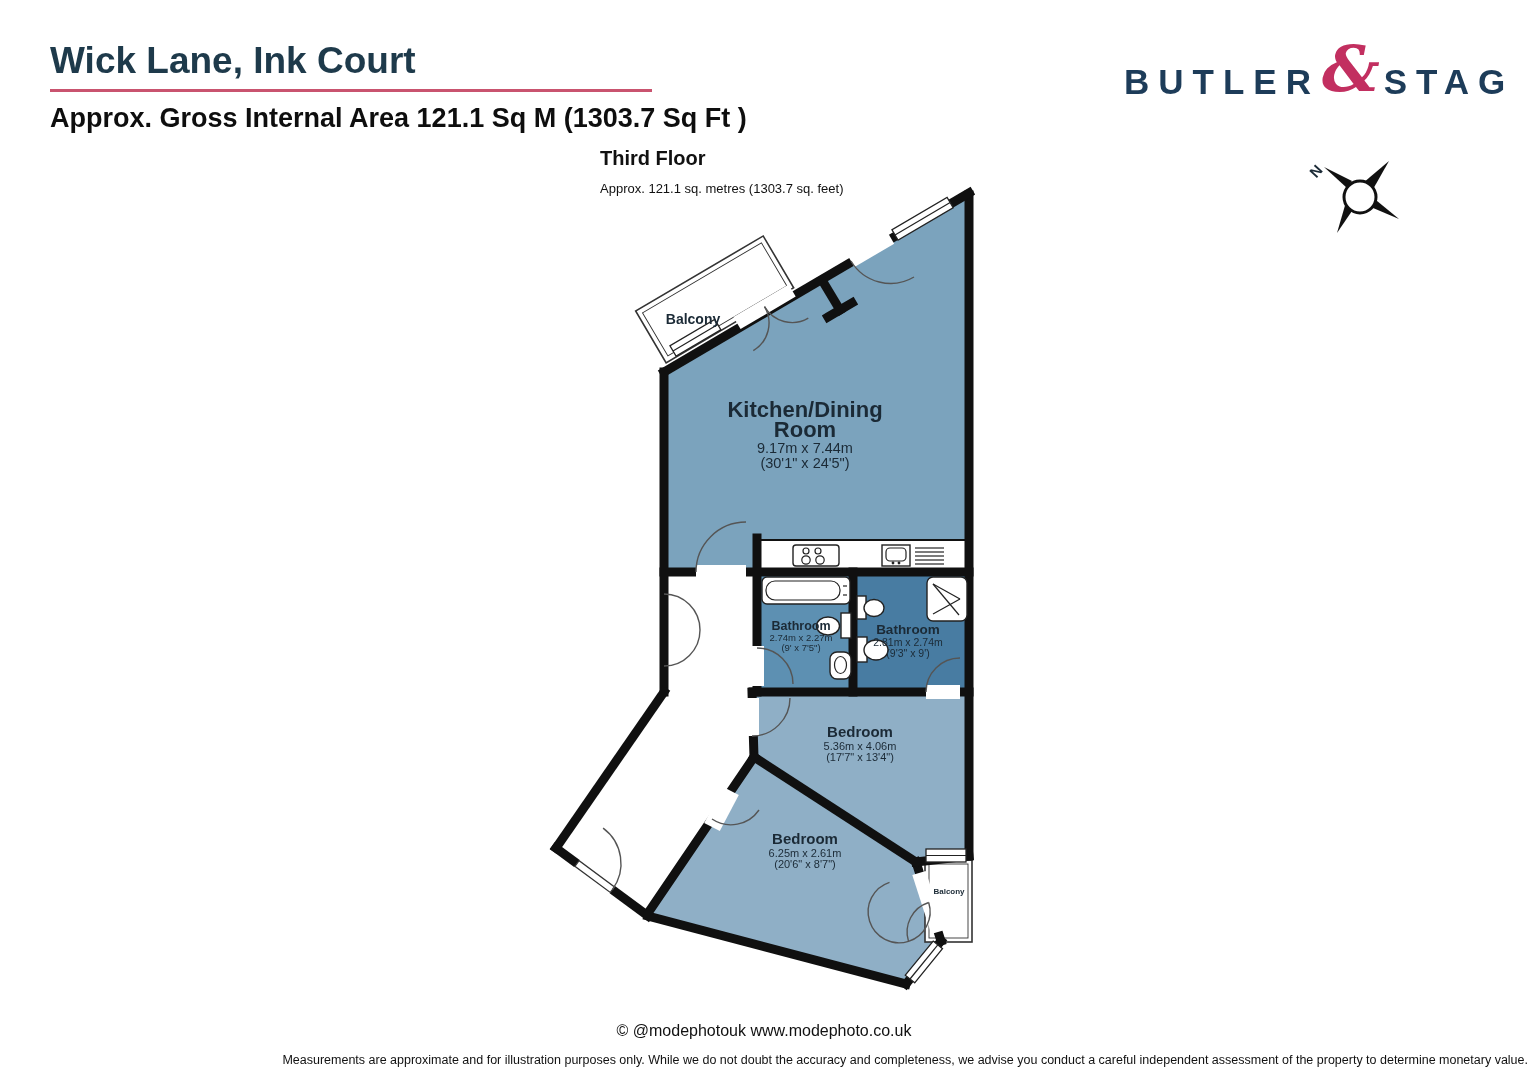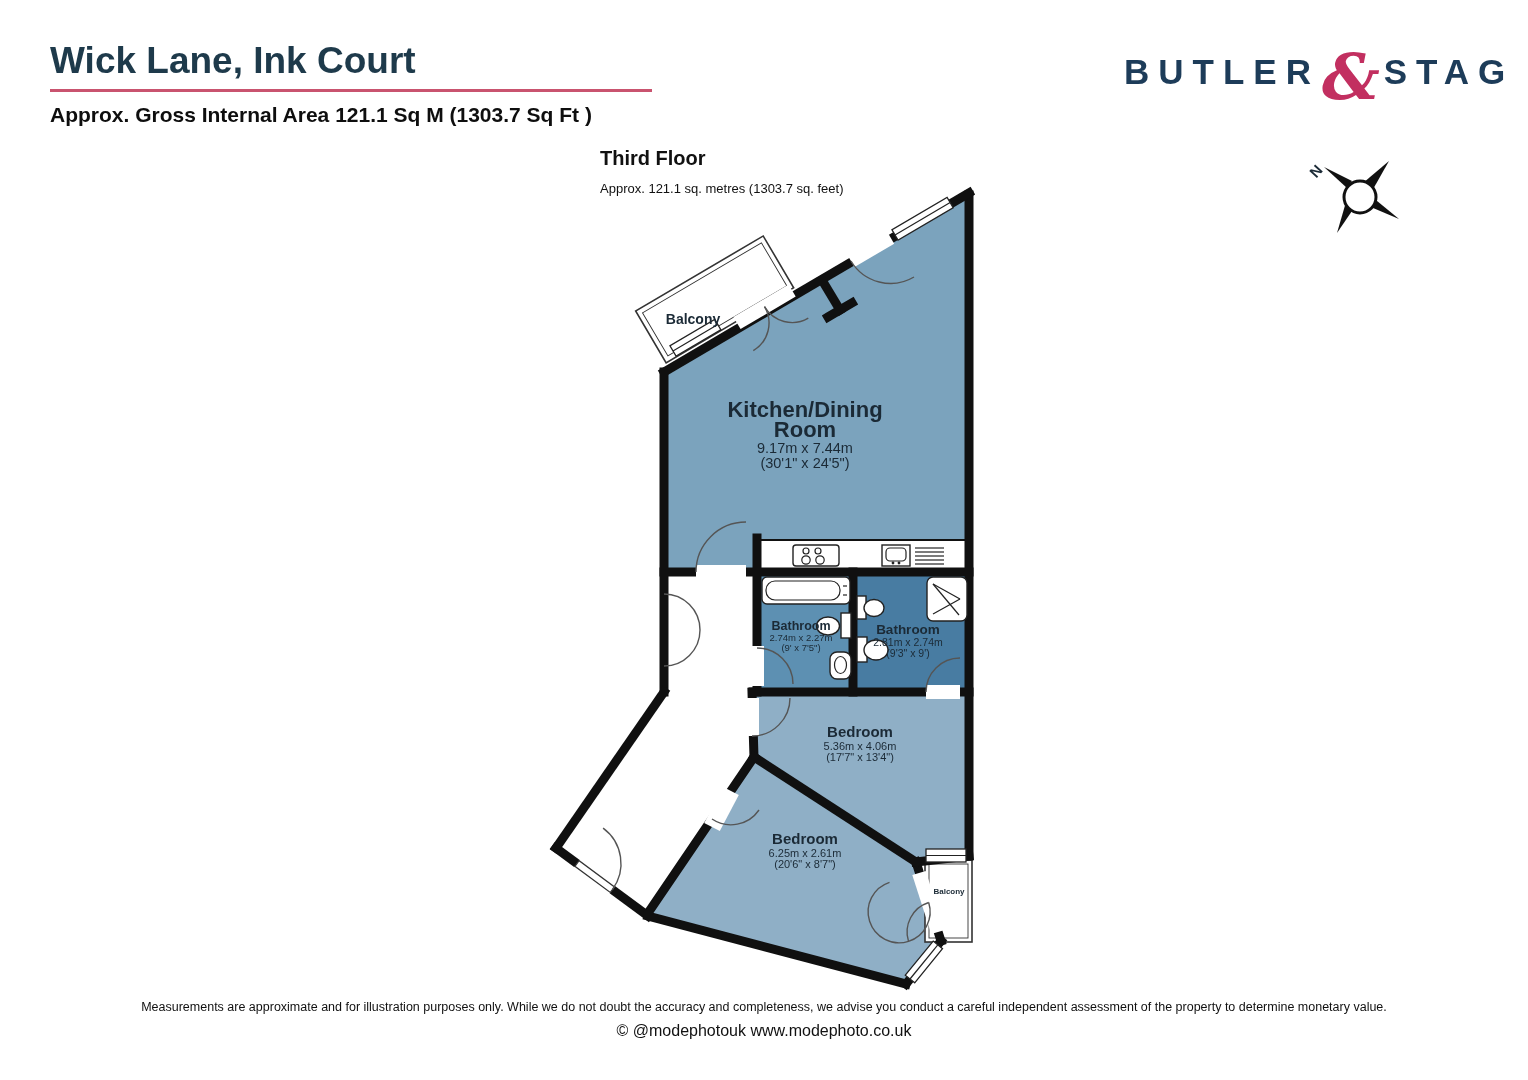--- a/index.html
+++ b/index.html
@@ -1,33 +1,33 @@
 <!DOCTYPE html>
 <html><head>
 <meta charset="utf-8">
 <style>
   html,body{margin:0;padding:0;background:#ffffff;}
   #page{position:relative;width:1528px;height:1080px;background:#fff;overflow:hidden;
         font-family:"Liberation Sans",sans-serif;}
   
   #title{position:absolute;left:50px;top:40px;font-size:37px;font-weight:bold;color:#1e3a4b;}
   #title-rule{position:absolute;left:50px;top:89px;width:602px;height:3px;}
-  #subtitle{position:absolute;left:50px;top:103px;font-size:21px;font-weight:bold;color:#0e0e0e;}
-  
-  #logo{position:absolute;left:1124px;top:52px;display:flex;align-items:flex-start;}
+  #subtitle{position:absolute;left:50px;top:103px;font-size:27px;font-weight:bold;color:#0e0e0e;}
+  
+  #logo{position:absolute;left:1124px;top:44px;display:flex;align-items:flex-end;}
   .logo-word{font-size:35px;font-weight:bold;letter-spacing:9px;color:#1d3c59;}
   .logo-amp{font-family:"DejaVu Serif",serif;font-style:italic;font-size:64px;line-height:50px;
             color:#c22f60;margin:0 4px 8px 2px;font-weight:bold;}
   
   #floor-head{position:absolute;left:600px;top:147px;width:406px;text-align:left;color:#111;}
   #floor-title{font-size:20px;font-weight:bold;}
   #floor-sub{font-size:13px;margin-top:11px;}
   
   .footer-line{position:absolute;left:0;width:1528px;text-align:center;color:#111;}
-  #disclaimer{top:1000px;font-size:12.5px;}
+  #disclaimer{top:1053px;font-size:12.5px;text-align:right;}
   #credit{top:1022px;font-size:16px;}
   
   #plan{position:absolute;left:0;top:0;}
   text{font-family:"Liberation Sans",sans-serif;fill:#1b2a36;}
   .room-name{font-weight:bold;}
   .fixture{fill:#ffffff;stroke:#222;stroke-width:1.4;}
   .fixline{stroke:#222;stroke-width:1.2;fill:none;}
   .door-arc{stroke:#555;stroke-width:1.4;fill:none;}
   .window{fill:#ffffff;stroke:#222;stroke-width:1.3;}
   .wall{stroke:#101010;stroke-width:9;fill:none;stroke-linecap:square;}

